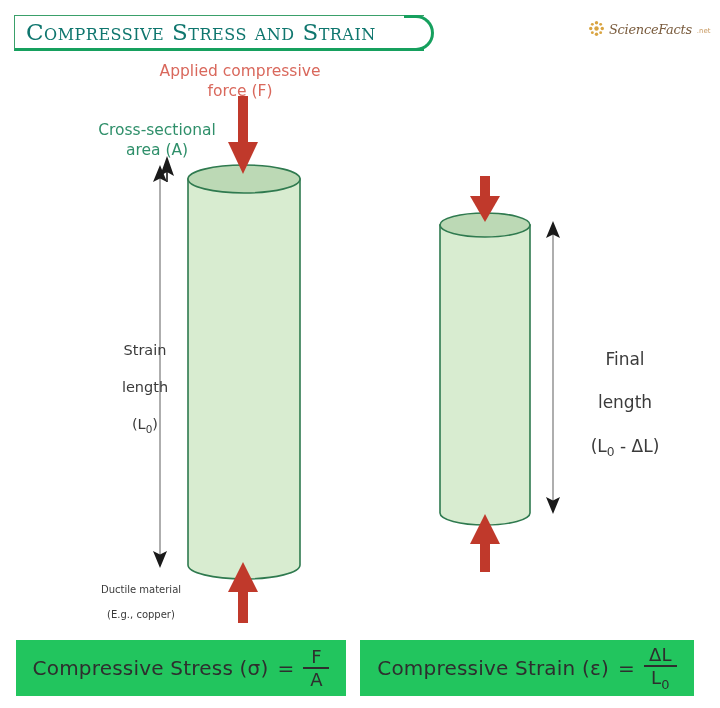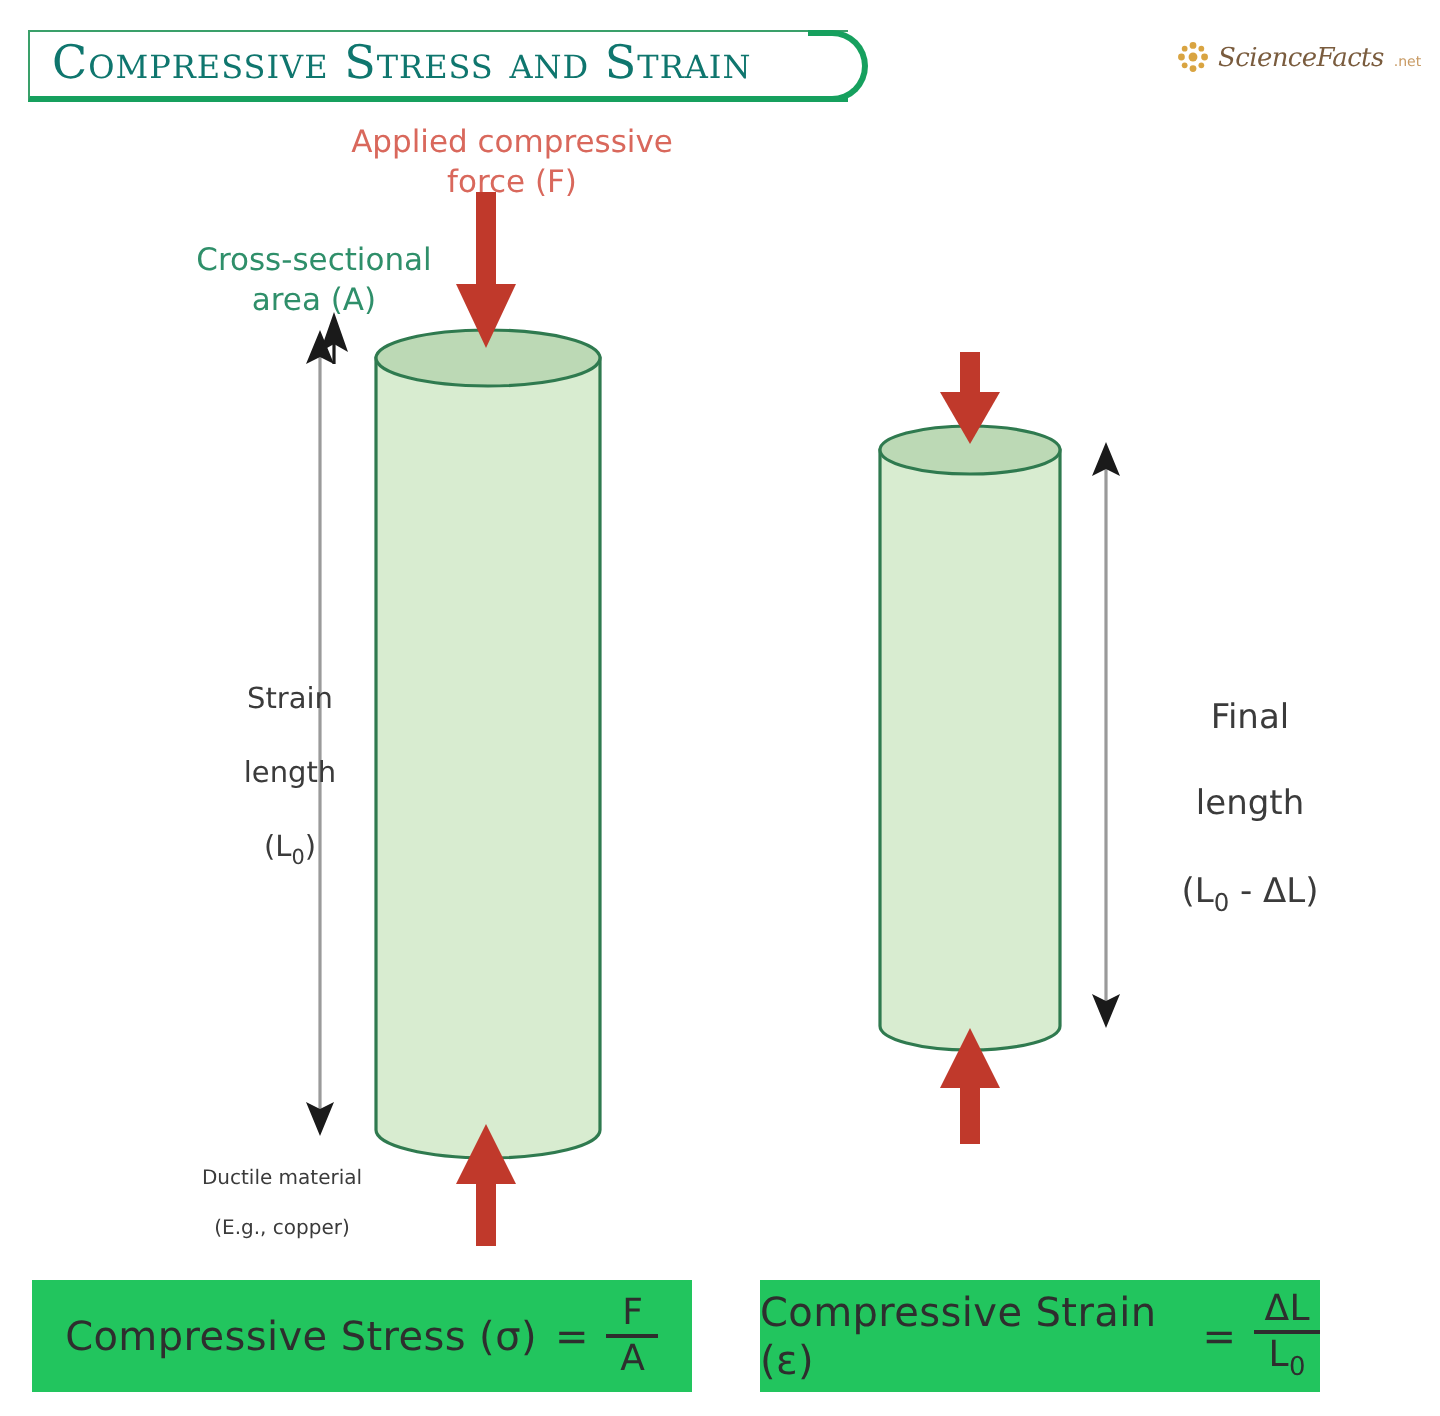--- a/index.html
+++ b/index.html
@@ -87,21 +87,21 @@
   
   .label {
     position: absolute;
     text-align: center;
     line-height: 1.28;
     white-space: pre-line;
   }
   .lbl-force {
     color: #d9685c;
     font-size: 15.5px;
-    left: 156px;
+    left: 140px;
     top: 62px;
     width: 200px;
   }
   .lbl-area {
     color: #2f8f6a;
     font-size: 15.5px;
     left: 72px;
     top: 121px;
     width: 170px;
   }
@@ -132,21 +132,21 @@
   .formula-box {
     position: absolute;
     top: 640px;
     height: 56px;
     background: #22c55e;
     display: flex;
     align-items: center;
     justify-content: center;
   }
   #formula-stress { left: 16px; width: 330px; }
-  #formula-strain { left: 380px; width: 280px; }
+  #formula-strain { left: 360px; width: 334px; }
   .formula-inner {
     display: flex;
     align-items: center;
     gap: 9px;
     font-size: 20px;
     color: #2e2e2e;
     letter-spacing: 0.2px;
   }
   .frac {
     display: inline-flex;

